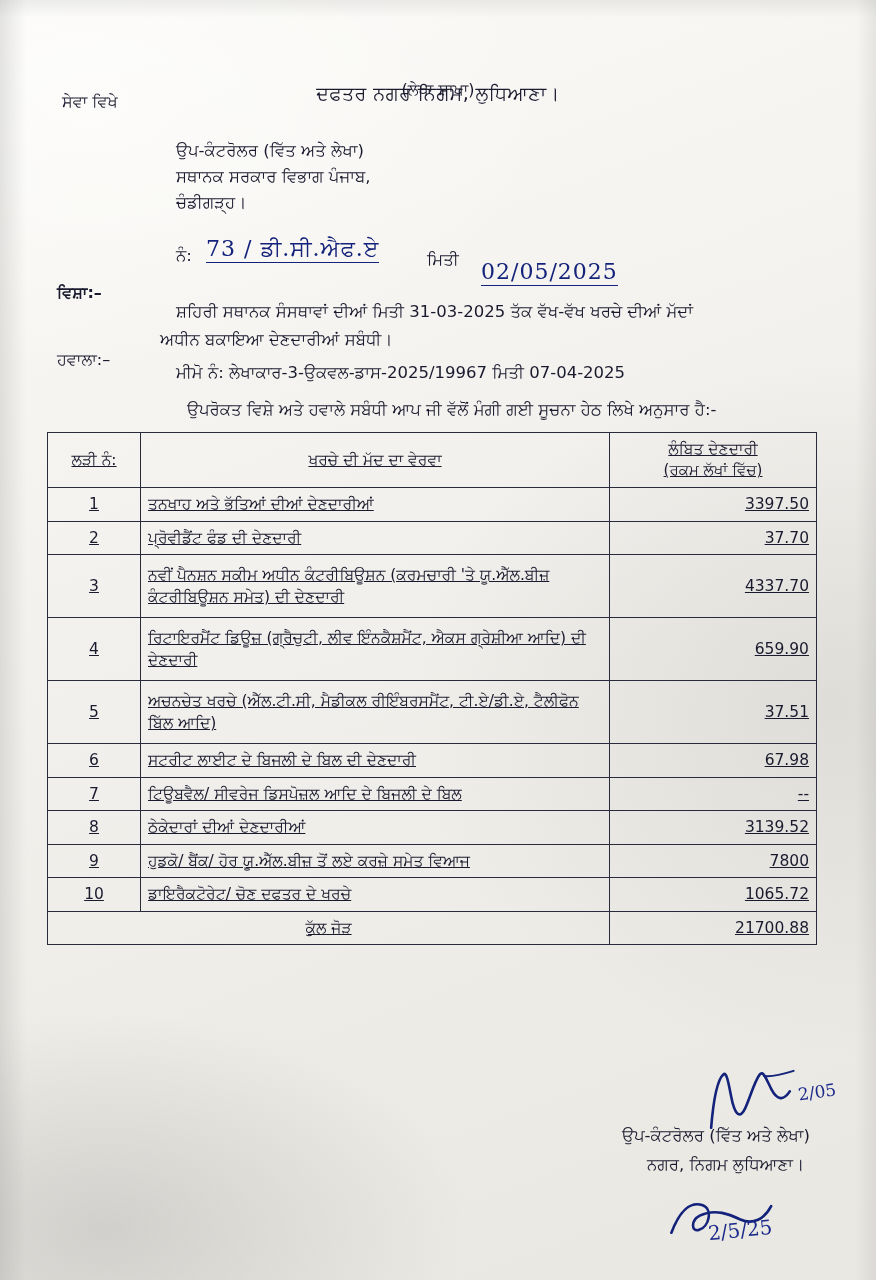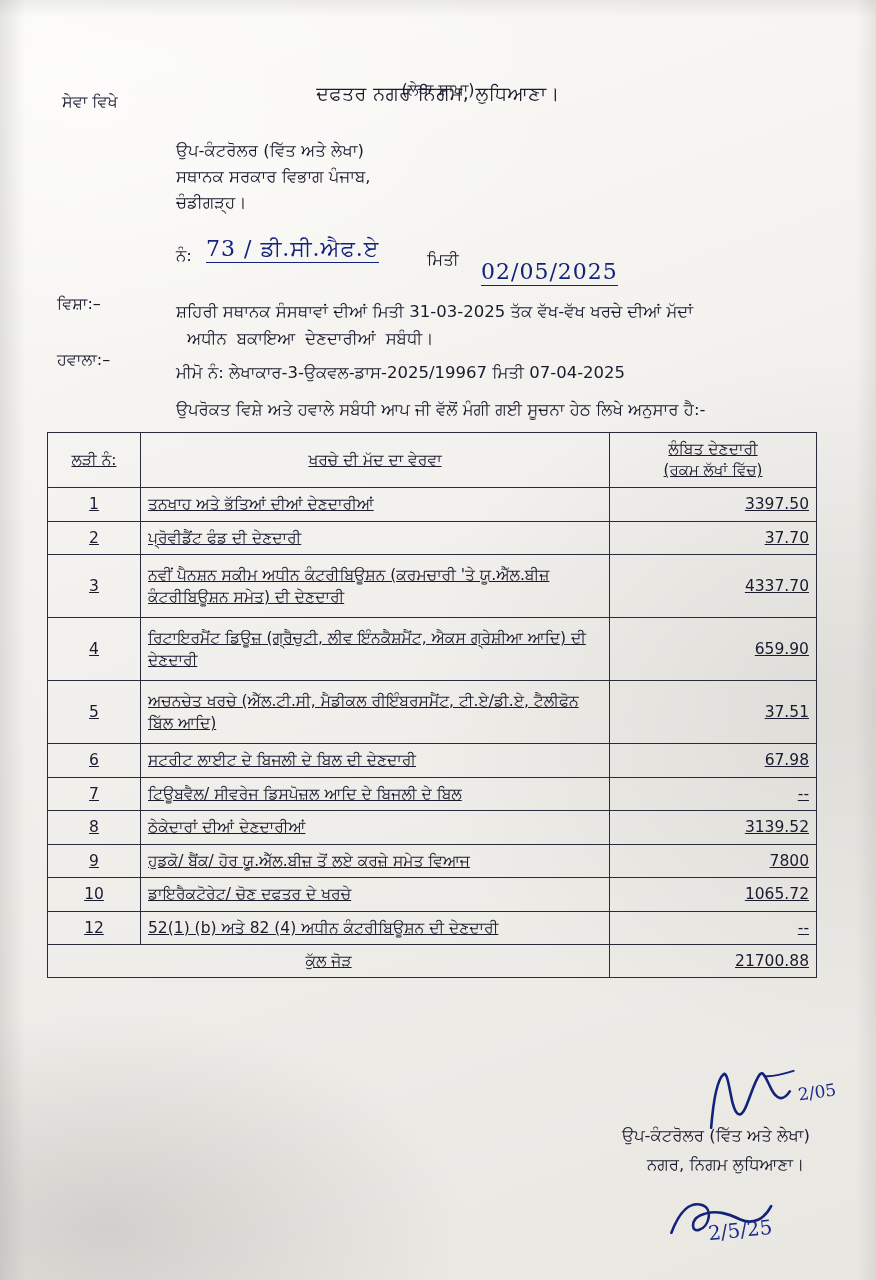--- a/index.html
+++ b/index.html
@@ -136,28 +136,28 @@
 
     <div class="pa body-txt" style="left:176px; top:141px;">ਉਪ-ਕੰਟਰੋਲਰ (ਵਿੱਤ ਅਤੇ ਲੇਖਾ)</div>
     <div class="pa body-txt" style="left:176px; top:167px;">ਸਥਾਨਕ ਸਰਕਾਰ ਵਿਭਾਗ ਪੰਜਾਬ,</div>
     <div class="pa body-txt" style="left:176px; top:193px;">ਚੰਡੀਗੜ੍ਹ।</div>
 
     <div class="pa body-txt" style="left:176px; top:246px;">ਨੰ:</div>
     <div class="pa num-ink underline-ink hand" style="left:206px; top:236px;">73 / ਡੀ.ਸੀ.ਐਫ.ਏ</div>
     <div class="pa body-txt" style="left:427px; top:250px;">ਮਿਤੀ</div>
     <div class="pa num-ink underline-ink hand" style="left:481px; top:241px;margin-top:18px;">02/05/2025</div>
 
-    <div class="pa lbl" style="left:57px; top:294px;">ਵਿਸ਼ਾ:–</div>
+    <div class="pa lbl" style="left:57px; top:283px;font-weight:bold;">ਵਿਸ਼ਾ:–</div>
     <div class="pa body-txt" style="left:176px; top:302px;">ਸ਼ਹਿਰੀ ਸਥਾਨਕ ਸੰਸਥਾਵਾਂ ਦੀਆਂ ਮਿਤੀ 31-03-2025 ਤੱਕ ਵੱਖ-ਵੱਖ ਖਰਚੇ ਦੀਆਂ ਮੱਦਾਂ</div>
-    <div class="pa body-txt" style="left:187px; top:330px;font-family:Liberation Mono, monospace;">ਅਧੀਨ ਬਕਾਇਆ ਦੇਣਦਾਰੀਆਂ ਸਬੰਧੀ।</div>
+    <div class="pa body-txt" style="left:160px; top:330px;">ਅਧੀਨ ਬਕਾਇਆ ਦੇਣਦਾਰੀਆਂ ਸਬੰਧੀ।</div>
 
     <div class="pa lbl" style="left:57px; top:350px;">ਹਵਾਲਾ:–</div>
     <div class="pa body-txt" style="left:176px; top:363px;">ਮੀਮੋ ਨੰ: ਲੇਖਾਕਾਰ-3-ਉਕਵਲ-ਡਾਸ-2025/19967 ਮਿਤੀ 07-04-2025</div>
 
-    <div class="pa body-txt" style="left:176px; top:400px;">ਉਪਰੋਕਤ ਵਿਸ਼ੇ ਅਤੇ ਹਵਾਲੇ ਸਬੰਧੀ ਆਪ ਜੀ ਵੱਲੋਂ ਮੰਗੀ ਗਈ ਸੂਚਨਾ ਹੇਠ ਲਿਖੇ ਅਨੁਸਾਰ ਹੈ:-</div>
+    <div class="pa body-txt" style="left:187px; top:400px;">ਉਪਰੋਕਤ ਵਿਸ਼ੇ ਅਤੇ ਹਵਾਲੇ ਸਬੰਧੀ ਆਪ ਜੀ ਵੱਲੋਂ ਮੰਗੀ ਗਈ ਸੂਚਨਾ ਹੇਠ ਲਿਖੇ ਅਨੁਸਾਰ ਹੈ:-</div>
 
     <div class="tbl-wrap">
       <table class="sheet">
         <tbody>
           <tr class="hdr-row">
             <td class="col-sr hdr-sr">ਲੜੀ ਨੰ:</td>
             <td class="col-desc hdr-desc">ਖਰਚੇ ਦੀ ਮੱਦ ਦਾ ਵੇਰਵਾ</td>
             <td class="col-amt hdr-amt">
               <span>ਲੰਬਿਤ ਦੇਣਦਾਰੀ</span>
               <span class="hdr-amt-sub">(ਰਕਮ ਲੱਖਾਂ ਵਿੱਚ)</span>
@@ -207,25 +207,20 @@
           <tr>
             <td class="col-sr">9</td>
             <td class="col-desc">ਹੁਡਕੋ/ ਬੈਂਕ/ ਹੋਰ ਯੂ.ਐੱਲ.ਬੀਜ਼ ਤੋਂ ਲਏ ਕਰਜ਼ੇ ਸਮੇਤ ਵਿਆਜ</td>
             <td class="col-amt">7800</td>
           </tr>
           <tr>
             <td class="col-sr">10</td>
             <td class="col-desc">ਡਾਇਰੈਕਟੋਰੇਟ/ ਚੋਣ ਦਫਤਰ ਦੇ ਖਰਚੇ</td>
             <td class="col-amt">1065.72</td>
           </tr>
-          <tr>
-            <td class="col-sr">12</td>
-            <td class="col-desc">52(1) (b) ਅਤੇ 82 (4) ਅਧੀਨ ਕੰਟਰੀਬਿਊਸ਼ਨ ਦੀ ਦੇਣਦਾਰੀ</td>
-            <td class="col-amt">--</td>
-          </tr>
 
           <tr>
             <td class="total-label" colspan="2">ਕੁੱਲ ਜੋੜ</td>
             <td class="total-amt">21700.88</td>
           </tr>
         </tbody>
       </table>
     </div>
 
     <svg class="sig" style="left:700px; top:1060px;" width="130" height="70" viewBox="0 0 130 70">

